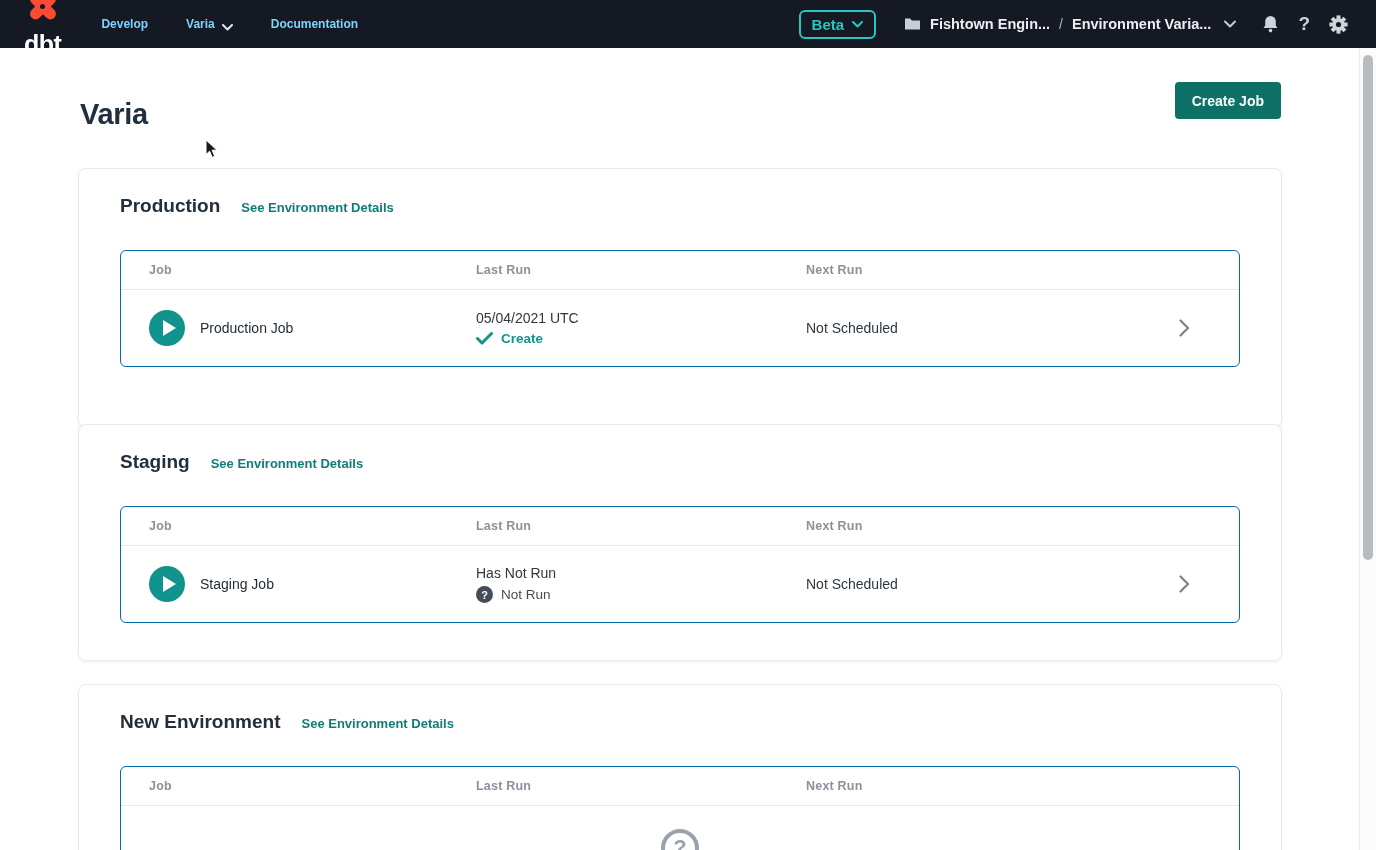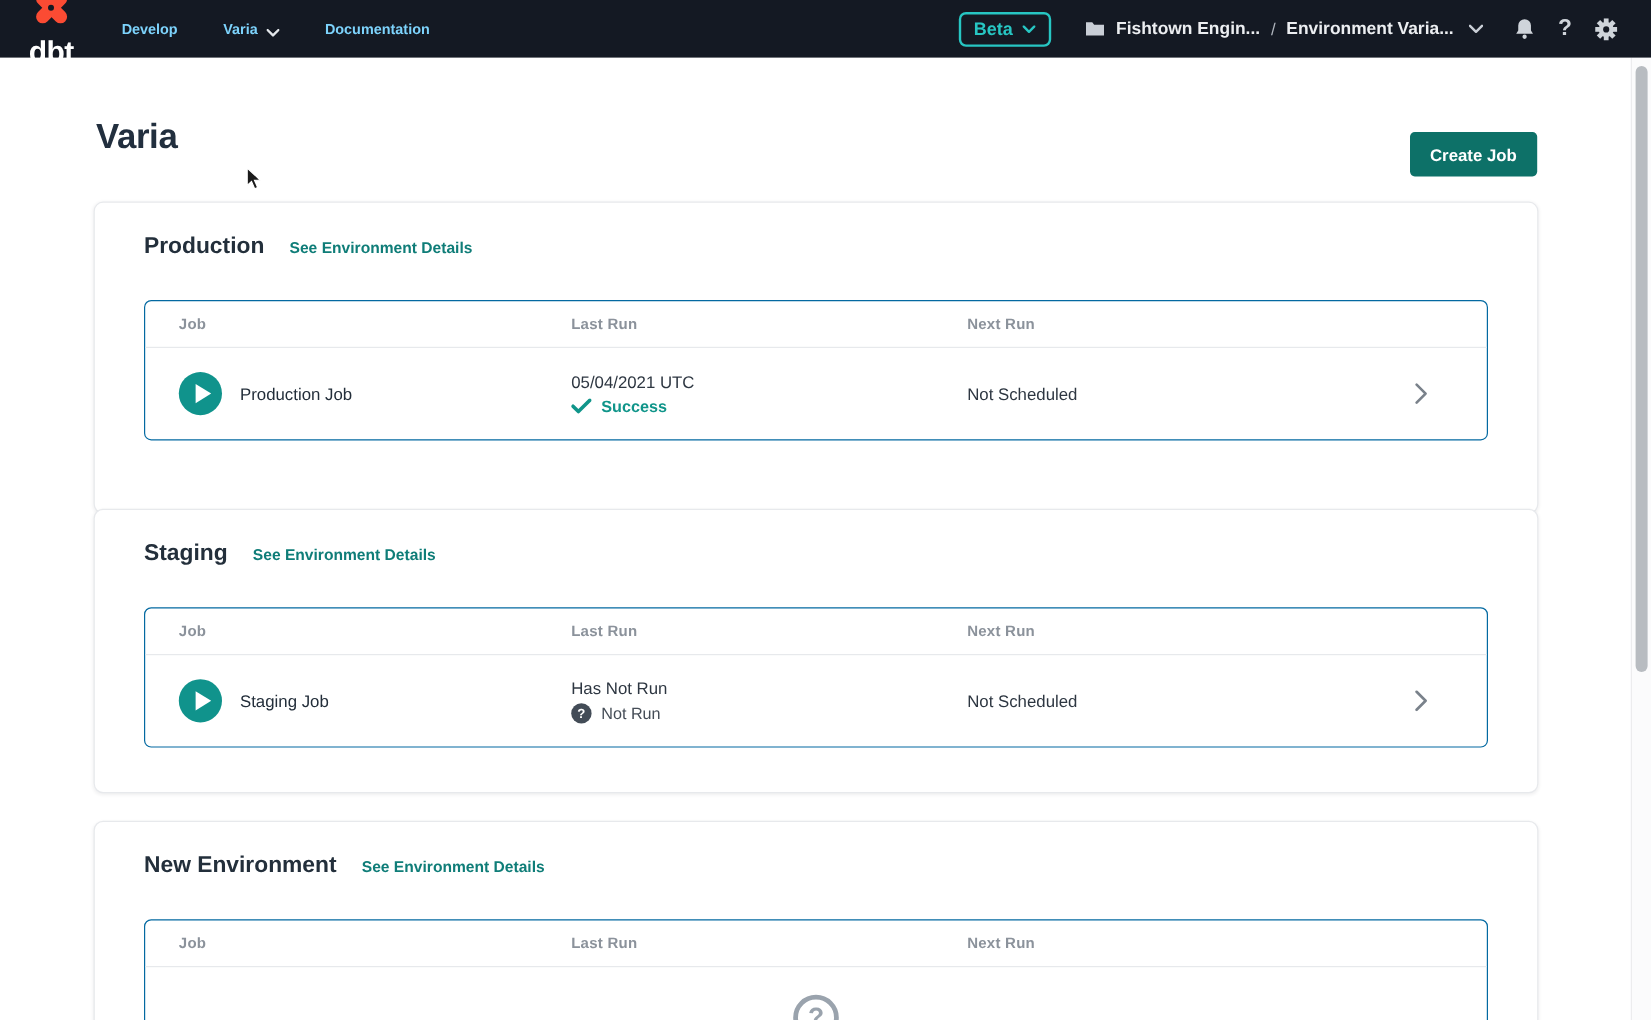--- a/index.html
+++ b/index.html
@@ -46,21 +46,21 @@
   .nav-icons { display:flex; align-items:center; gap:19px; margin-left:26px; }
   .nav-icon { cursor:pointer; display:flex; align-items:center; justify-content:center; }
   .help-glyph { color:#cfd4da; font-size:19px; font-weight:700; }
 
   
   .page-title {
     position:absolute; left:80px; top:98px;
     font-size:29px; font-weight:700; color:#222f3e; letter-spacing:-0.3px;
   }
   .create-job-btn {
-    position:absolute; right:95px; top:110px; height:37px;
+    position:absolute; right:95px; top:82px; height:37px;
     background:#0d7168; color:#ffffff; border:none; border-radius:4px;
     font-family:"Liberation Sans", sans-serif;
     font-size:14px; font-weight:600; padding:0 17px; cursor:pointer;
   }
 
   
   .env-card {
     position:absolute; left:78px; width:1204px;
     background:#ffffff; border:1px solid #e7e9ec; border-radius:8px;
     box-shadow:0 1px 3px rgba(22,29,37,.07);
@@ -230,21 +230,21 @@
               </span>
       <span class="job-name">Production Job</span>
     </div>
     <div class="lastrun-cell">
       <span class="lastrun-date">05/04/2021 UTC</span>
       <span class="status-line">
         <svg class="icon-success" width="17" height="13" viewBox="0 0 17 13">
                   <polyline points="1.5,6.5 6,11 15.5,1.5" fill="none" stroke="#10958a" stroke-width="3" stroke-linecap="round" stroke-linejoin="round"></polyline>
                 </svg>
 
-        <span class="status-text">Success</span>
+        <span class="status-text">Create</span>
       </span>
     </div>
     <div class="nextrun-cell">Not Scheduled</div>
     <div class="row-chevron">
       <svg width="11" height="18" viewBox="0 0 11 18">
                 <polyline points="1.5,1.5 9,9 1.5,16.5" fill="none" stroke="#7a828b" stroke-width="2.2" stroke-linecap="round" stroke-linejoin="round"></polyline>
               </svg>
     </div>
   </div>
         </div>

